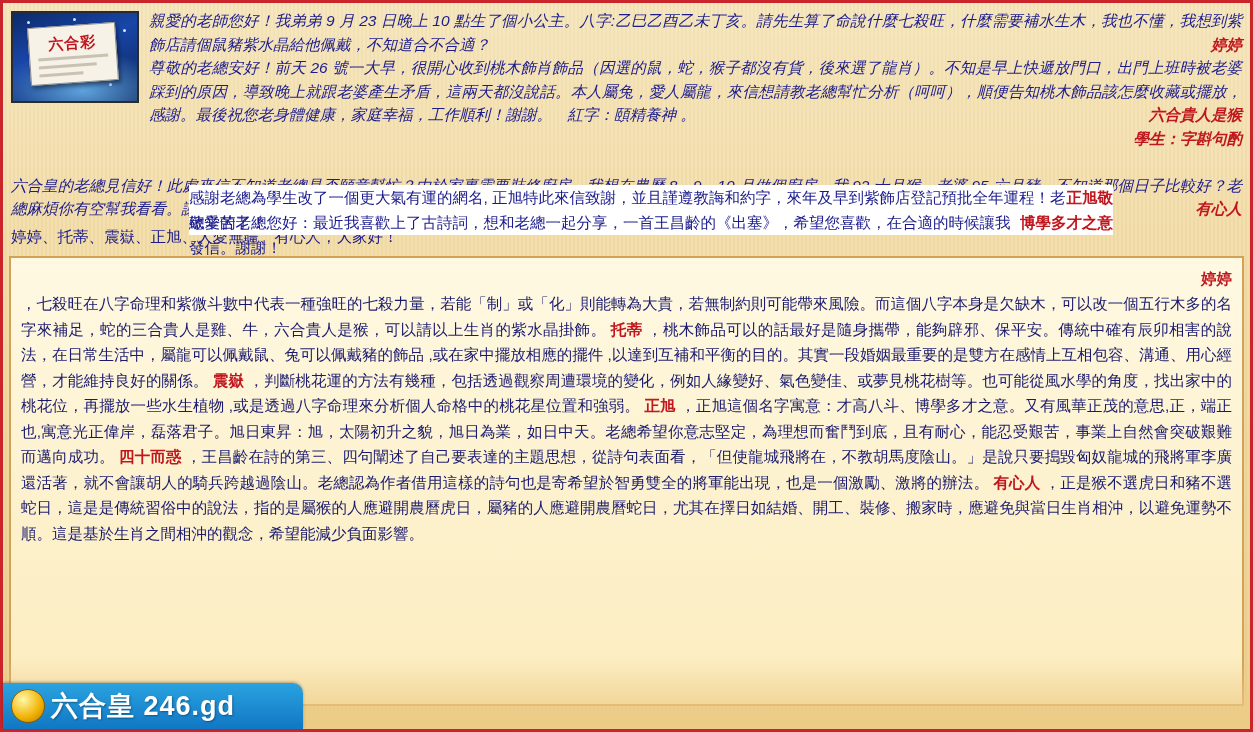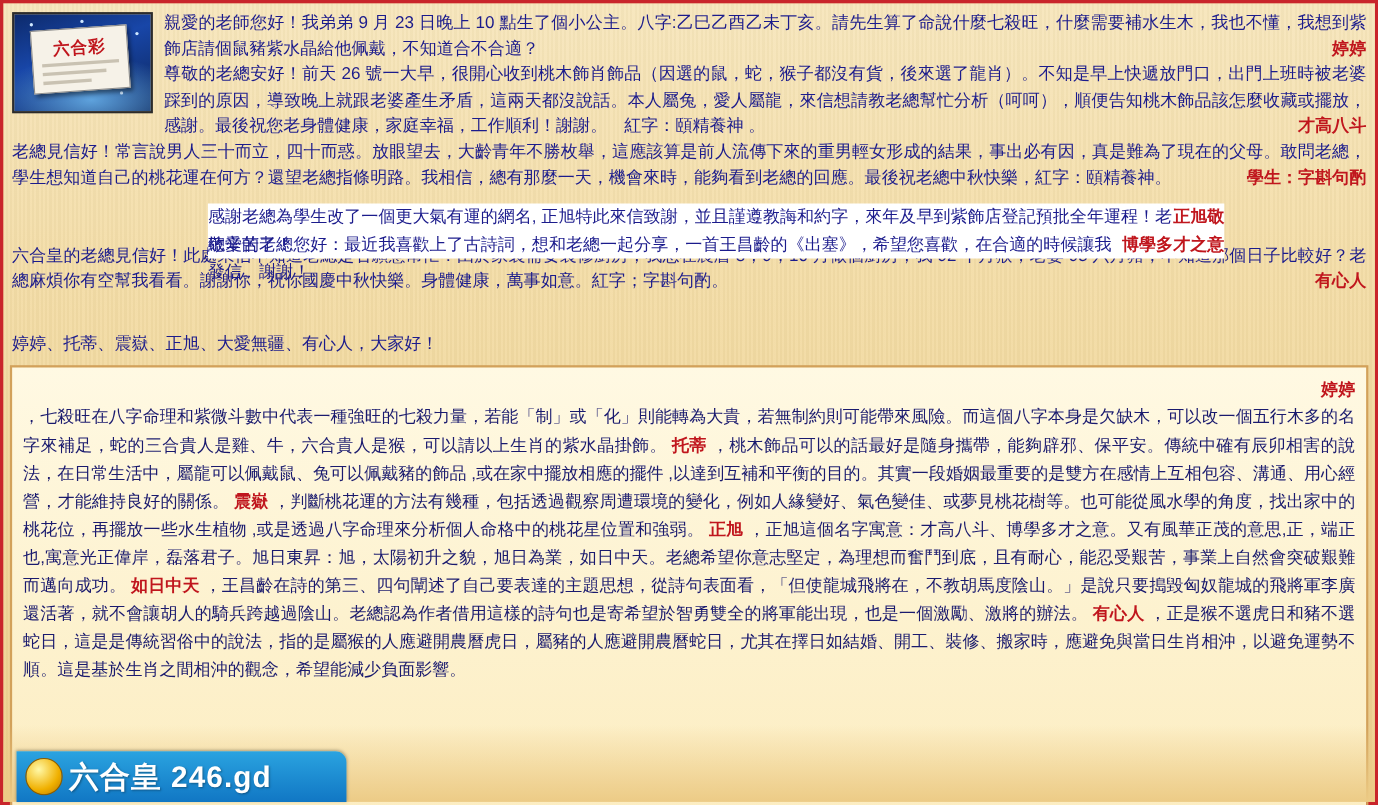--- a/index.html
+++ b/index.html
@@ -51,40 +51,40 @@
     background:radial-gradient(ellipse at center, rgba(120,200,255,.75) 0%, rgba(20,60,140,0) 70%);
   }
   .thumb .star{
     position:absolute;width:3px;height:3px;background:#cfe8ff;border-radius:50%;
   }
 
   .letters{
     font-size:15.5px;line-height:23.5px;color:#1b1b8c;
     text-align:justify;
   }
-  .letters p{margin:0;}
+  .letters p{margin:0;font-style:italic;}
   .sig{color:#c0161d;font-weight:bold;float:right;margin-left:14px;}
   .clr{clear:both;}
 
   
   .hl-strip{
     position:absolute;background:#ffffff;
   }
   .hl-strip.a{left:186px;top:182px;width:924px;height:25px;}
   .hl-strip.b{left:186px;top:207px;width:924px;height:25px;}
   .hl-text{
     position:absolute;left:186px;width:924px;
     font-size:15.5px;line-height:25px;color:#1b1b8c;
   }
   .hl-text.a{top:182px;}
   .hl-text.b{top:207px;}
   .hl-text .sig2{float:right;color:#c0161d;font-weight:bold;font-family:Liberation Serif, serif;}
 
   .greet{
-    color:#1b1b8c;font-size:15.5px;line-height:23px;padding:2px 8px 4px 8px;margin-top:29px;
+    color:#1b1b8c;font-size:15.5px;line-height:23px;padding:2px 8px 4px 8px;
   }
 
   
   .answer{
     margin:4px 6px 0 6px;
     border:2px solid #d2a15a;
     background:linear-gradient(180deg,#fff9e3 0%,#fdf2cf 50%,#fcecbf 100%);
     padding:8px 10px 10px 10px;
     font-size:15.5px;line-height:25.5px;
     color:#1a1a6e;
@@ -92,21 +92,21 @@
     height:450px;
     box-sizing:border-box;
     overflow:hidden;
   }
   .answer .lead{text-align:right;}
   .name{color:#c0161d;font-weight:bold;}
   .answer p{margin:0;}
 
   
   .logo{
-    position:absolute;left:12px;bottom:0;
+    position:absolute;left:0;bottom:0;
     width:300px;height:46px;
     background:linear-gradient(180deg,#2aa3e0 0%,#1177c4 100%);
     border-top-right-radius:10px;
     display:flex;align-items:center;
     color:#ffffff;
     font-size:27px;font-weight:bold;
     letter-spacing:1px;
     box-shadow:0 -1px 3px rgba(0,0,0,.3);
   }
   .logo .ball{
@@ -143,24 +143,23 @@
       </div>
     </div>
 
     <div class="letters">
       <p>
         <span>親愛的老師您好！我弟弟 9 月 23 日晚上 10 點生了個小公主。八字:乙巳乙酉乙未丁亥。請先生算了命說什麼七殺旺，什麼需要補水生木，我也不懂，我想到紫飾店請個鼠豬紫水晶給他佩戴，不知道合不合適？</span>
         <span class="sig">婷婷</span>
       </p>
       <p>
         <span>尊敬的老總安好！前天 26 號一大早，很開心收到桃木飾肖飾品（因選的鼠，蛇，猴子都沒有貨，後來選了龍肖）。不知是早上快遞放門口，出門上班時被老婆踩到的原因，導致晚上就跟老婆產生矛盾，這兩天都沒說話。本人屬兔，愛人屬龍，來信想請教老總幫忙分析（呵呵），順便告知桃木飾品該怎麼收藏或擺放，感謝。最後祝您老身體健康，家庭幸福，工作順利！謝謝。　紅字：頤精養神 。</span>
-        <span class="sig">才高八斗</span>
-      </p>
-      <p>
-        <span>老總見信好！常言說男人三十而立，四十而惑。放眼望去，大齡青年不勝枚舉，這應該算是前人流傳下來的重男輕女形成的結果，事出必有因，真是難為了現在的父母。敢問老總，學生想知道自己的桃花運在何方？還望老總指條明路。我相信，總有那麼一天，機會來時，能夠看到老總的回應。最後祝老總中秋快樂，紅字：頤精養神。</span>
+        <span class="sig">六合貴人是猴</span>
+      </p>
+      <p>
         <span class="sig">學生：字斟句酌</span>
       </p>
       <p style="margin-top:0;">
         <span style="visibility:hidden">　</span><br>
         <span style="visibility:hidden">　</span>
       </p>
       <p>
         <span>六合皇的老總見信好！此處來信不知道老總是否願意幫忙？由於家裏需要裝修廚房，我想在農曆 8，9，10 月做個廚房，我 92 十月猴，老婆 95 六月豬，不知道那個日子比較好？老總麻煩你有空幫我看看。謝謝你，祝你國慶中秋快樂。身體健康，萬事如意。紅字；字斟句酌。</span>
         <span class="sig">有心人</span>
       </p>
@@ -186,21 +185,21 @@
       <span class="name">婷婷</span>
     </p>
     <p>
       <span>，七殺旺在八字命理和紫微斗數中代表一種強旺的七殺力量，若能「制」或「化」則能轉為大貴，若無制約則可能帶來風險。而這個八字本身是欠缺木，可以改一個五行木多的名字來補足，蛇的三合貴人是雞、牛，六合貴人是猴，可以請以上生肖的紫水晶掛飾。</span>
       <span class="name">托蒂</span>
       <span>，桃木飾品可以的話最好是隨身攜帶，能夠辟邪、保平安。傳統中確有辰卯相害的說法，在日常生活中，屬龍可以佩戴鼠、兔可以佩戴豬的飾品 ,或在家中擺放相應的擺件 ,以達到互補和平衡的目的。其實一段婚姻最重要的是雙方在感情上互相包容、溝通、用心經營，才能維持良好的關係。</span>
       <span class="name">震嶽</span>
       <span>，判斷桃花運的方法有幾種，包括透過觀察周遭環境的變化，例如人緣變好、氣色變佳、或夢見桃花樹等。也可能從風水學的角度，找出家中的桃花位，再擺放一些水生植物 ,或是透過八字命理來分析個人命格中的桃花星位置和強弱。</span>
       <span class="name">正旭</span>
       <span>，正旭這個名字寓意：才高八斗、博學多才之意。又有風華正茂的意思,正，端正也,寓意光正偉岸，磊落君子。旭日東昇：旭，太陽初升之貌，旭日為業，如日中天。老總希望你意志堅定，為理想而奮鬥到底，且有耐心，能忍受艱苦，事業上自然會突破艱難而邁向成功。</span>
-      <span class="name">如日中天</span>
+      <span class="name">四十而惑</span>
       <span>，王昌齡在詩的第三、四句闡述了自己要表達的主題思想，從詩句表面看，「但使龍城飛將在，不教胡馬度陰山。」是說只要搗毀匈奴龍城的飛將軍李廣還活著，就不會讓胡人的騎兵跨越過陰山。老總認為作者借用這樣的詩句也是寄希望於智勇雙全的將軍能出現，也是一個激勵、激將的辦法。</span>
       <span class="name">有心人</span>
       <span>，正是猴不選虎日和豬不選蛇日，這是是傳統習俗中的說法，指的是屬猴的人應避開農曆虎日，屬豬的人應避開農曆蛇日，尤其在擇日如結婚、開工、裝修、搬家時，應避免與當日生肖相沖，以避免運勢不順。這是基於生肖之間相沖的觀念，希望能減少負面影響。</span>
     </p>
   </div>
 
   <div class="bottomfade"></div>
 
   <div class="logo">
     <div class="ball"></div>

